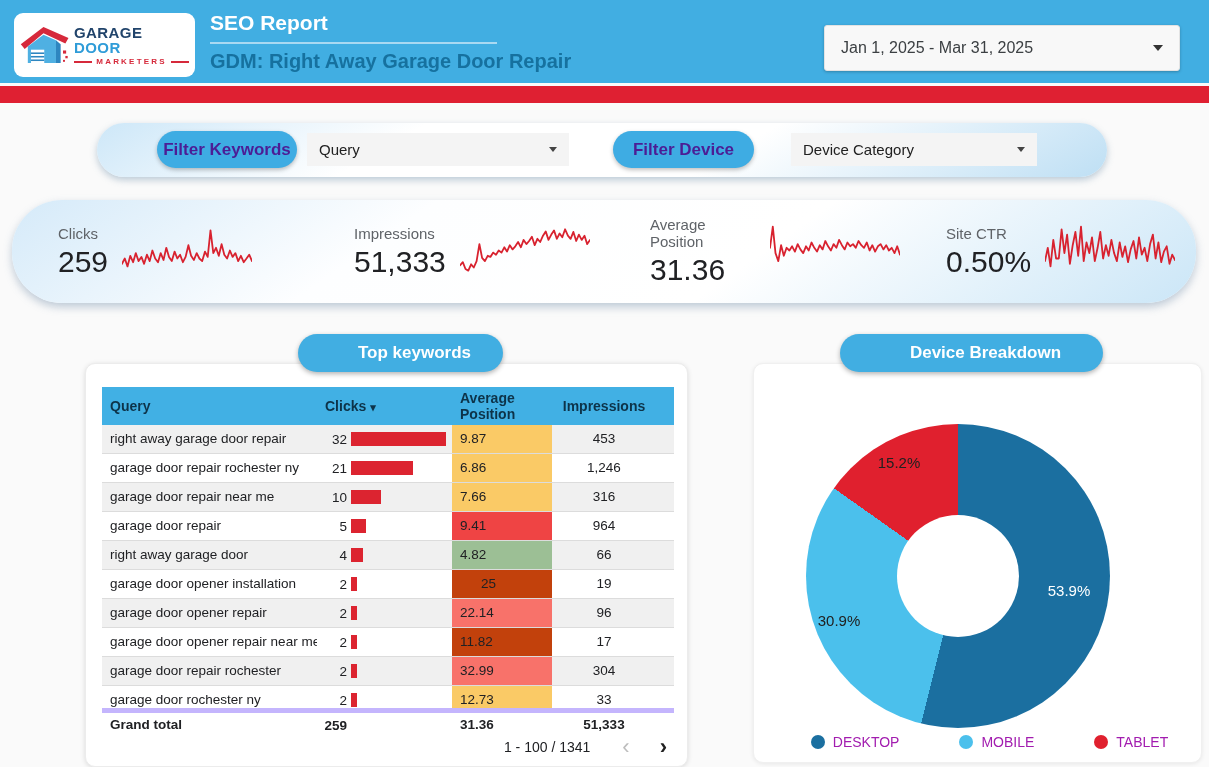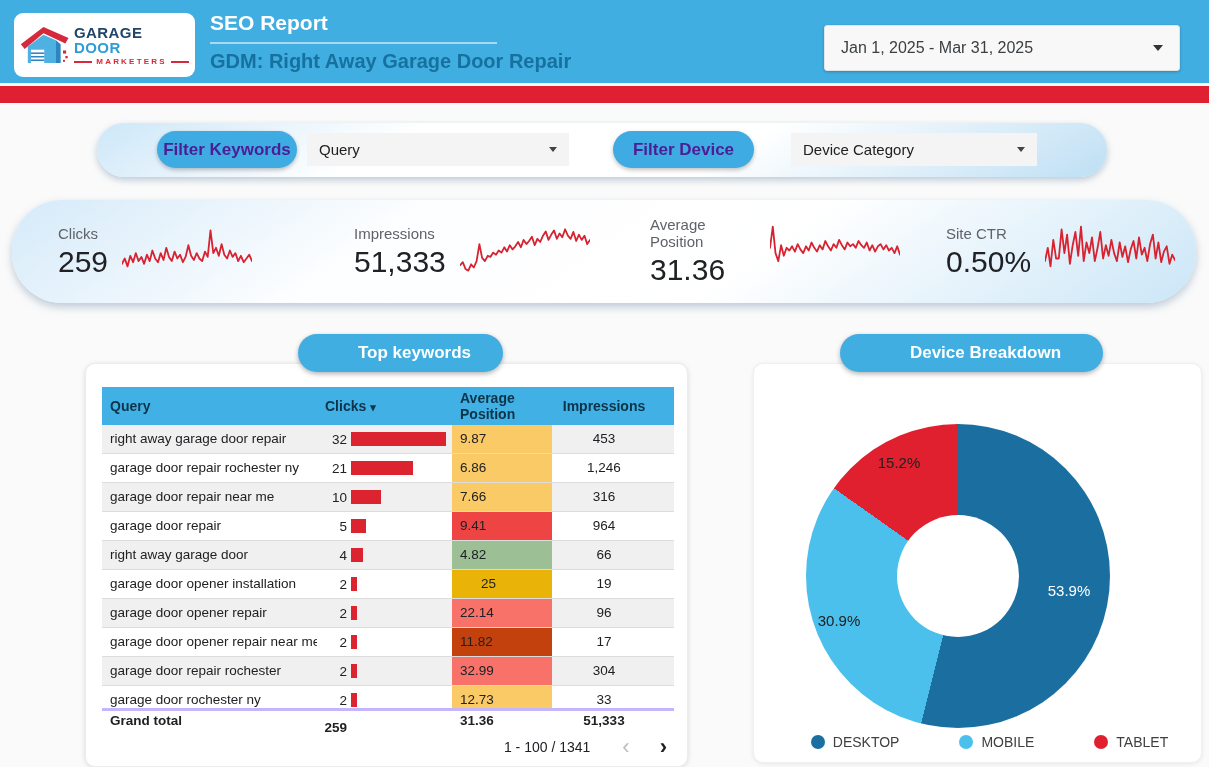--- a/index.html
+++ b/index.html
@@ -85,21 +85,21 @@
   .pg-prev{font-size:22px;color:#bdbdbd;margin-right:30px;cursor:default;line-height:1;}
   .pg-next{font-size:22px;color:#212121;cursor:pointer;line-height:1;font-weight:bold;}
   
   .pie-card{position:absolute;left:753px;top:363px;width:449px;height:400px;background:#fff;
     border:1px solid #f0f0f0;border-radius:10px;box-shadow:0 1px 4px rgba(0,0,0,.08);box-sizing:border-box;}
   .donut{position:absolute;left:52px;top:60px;width:304px;height:304px;border-radius:50%;cursor:pointer;}
   .donut-hole{position:absolute;left:50%;top:50%;transform:translate(-50%,-50%);width:122px;height:122px;
     background:#fff;border-radius:50%;}
   .pie-label{position:absolute;font-size:15px;transform:translate(-50%,-50%);white-space:nowrap;}
   .legend{position:absolute;left:0;right:0;bottom:12px;display:flex;justify-content:center;gap:36px;}
-  .legend-item{display:flex;align-items:center;gap:8px;font-size:14px;color:#404040;cursor:pointer;padding-left:24px;}
+  .legend-item{display:flex;align-items:center;gap:8px;font-size:14px;color:#a21caf;cursor:pointer;padding-left:24px;}
   .legend-dot{width:14px;height:14px;border-radius:50%;}
 </style>
 </head>
 <body>
 
 <div class="app-header">
   <div class="logo-box">
     <svg width="52" height="46" viewBox="0 0 64 54">
       <polygon points="1,26 30,4 62,18 58,25 30,12 6,32" fill="#D6293B"></polygon>
       <polygon points="10,29 30,14 46,21 46,50 10,50" fill="#4FB0E2"></polygon>
@@ -246,21 +246,21 @@
           </div>
           <div class="cell-avg" style="background: rgb(156, 191, 149);">4.82</div>
           <div class="cell-impr">66</div>
         </div>
         <div class="tbl-row">
           <div class="cell-query">garage door opener installation</div>
           <div class="cell-clicks">
             <span class="click-num">2</span>
             <span class="click-bar" style="width: 6px;"></span>
           </div>
-          <div class="cell-avg" style="background: #eab308; padding-left: 29px;">25</div>
+          <div class="cell-avg" style="background: #c2410c; padding-left: 29px;">25</div>
           <div class="cell-impr">19</div>
         </div>
         <div class="tbl-row odd">
           <div class="cell-query">garage door opener repair</div>
           <div class="cell-clicks">
             <span class="click-num">2</span>
             <span class="click-bar" style="width: 6px;"></span>
           </div>
           <div class="cell-avg" style="background: rgb(248, 114, 106);">22.14</div>
           <div class="cell-impr">96</div>
@@ -286,21 +286,21 @@
         <div class="tbl-row">
           <div class="cell-query">garage door rochester ny</div>
           <div class="cell-clicks">
             <span class="click-num">2</span>
             <span class="click-bar" style="width: 6px;"></span>
           </div>
           <div class="cell-avg" style="background: rgb(250, 202, 102);">12.73</div>
           <div class="cell-impr">33</div>
         </div>
       </div>
-    <div class="tbl-total" style="border-top:3px solid #c4b5fd;align-items:flex-end;">
+    <div class="tbl-total" style="border-top:5px solid #c4b5fd;">
       <div class="cell-query" style="font-weight:bold;">Grand total</div>
       <div class="cell-clicks">
           <span class="click-num">259</span>
         </div>
       <div class="cell-avg">31.36</div>
       <div class="cell-impr">51,333</div>
     </div>
   </div>
   <div class="pagination">
     <span class="pg-range">1 - 100 / 1341</span>

